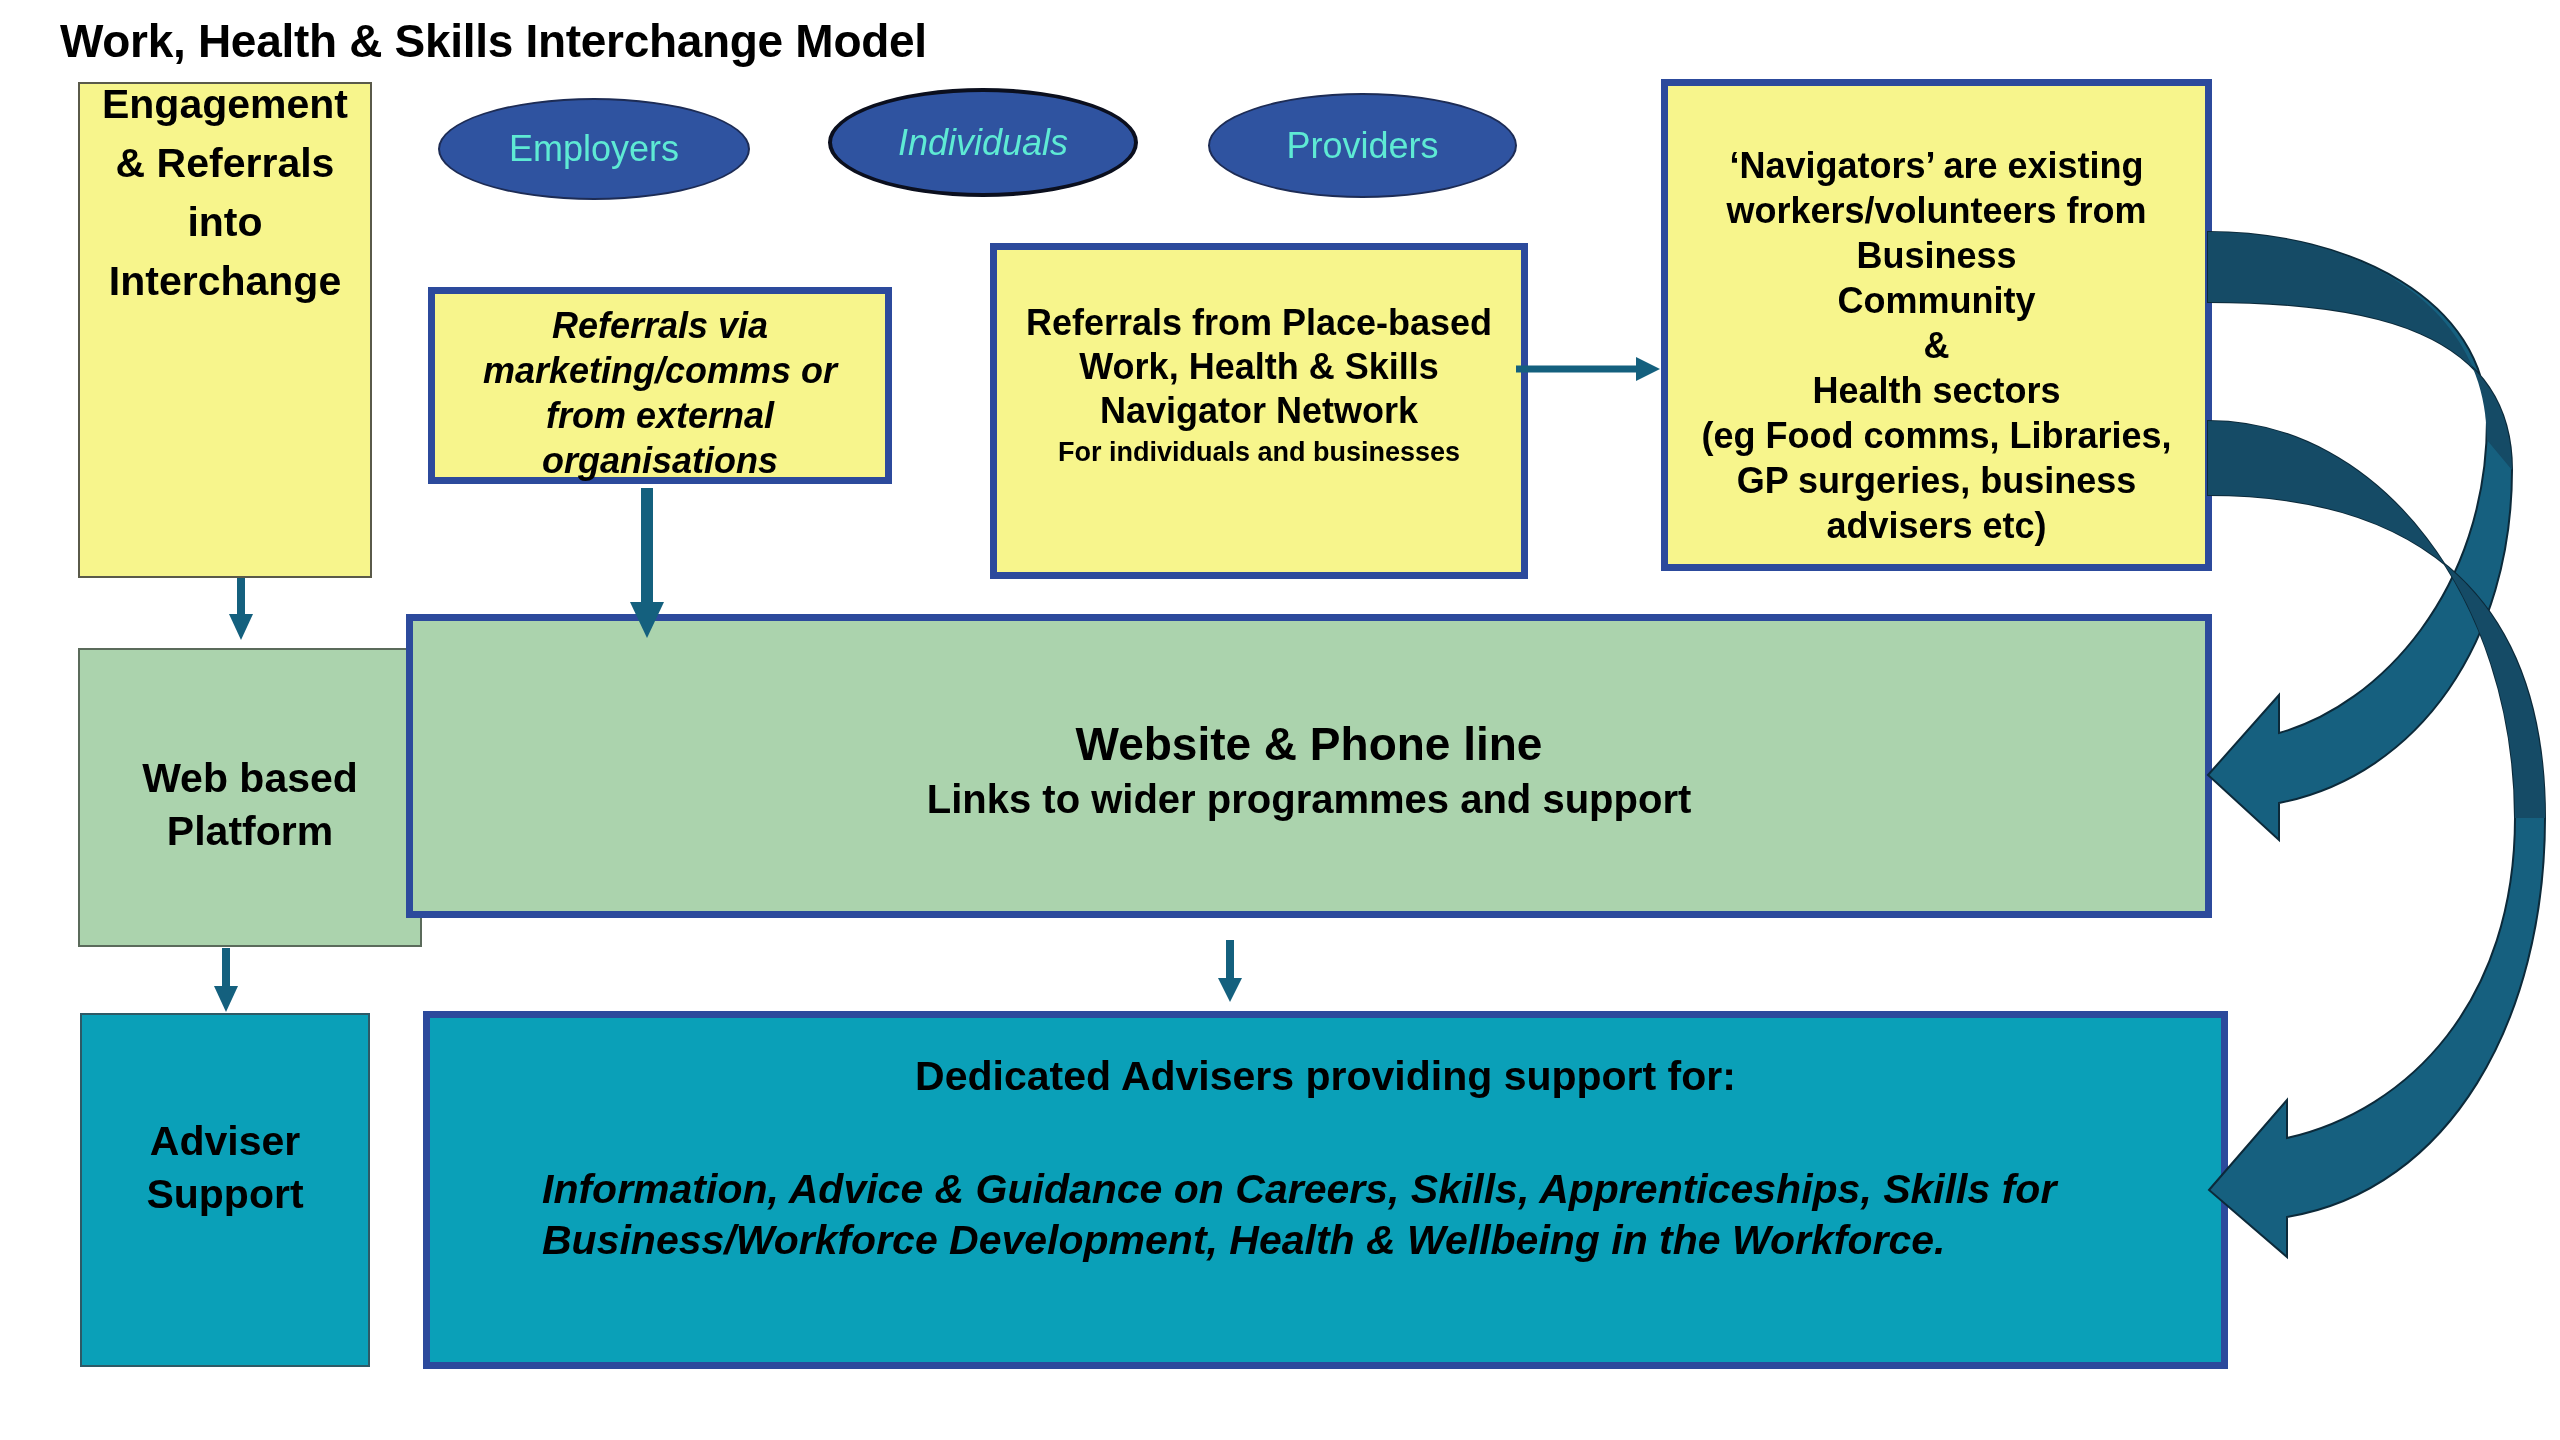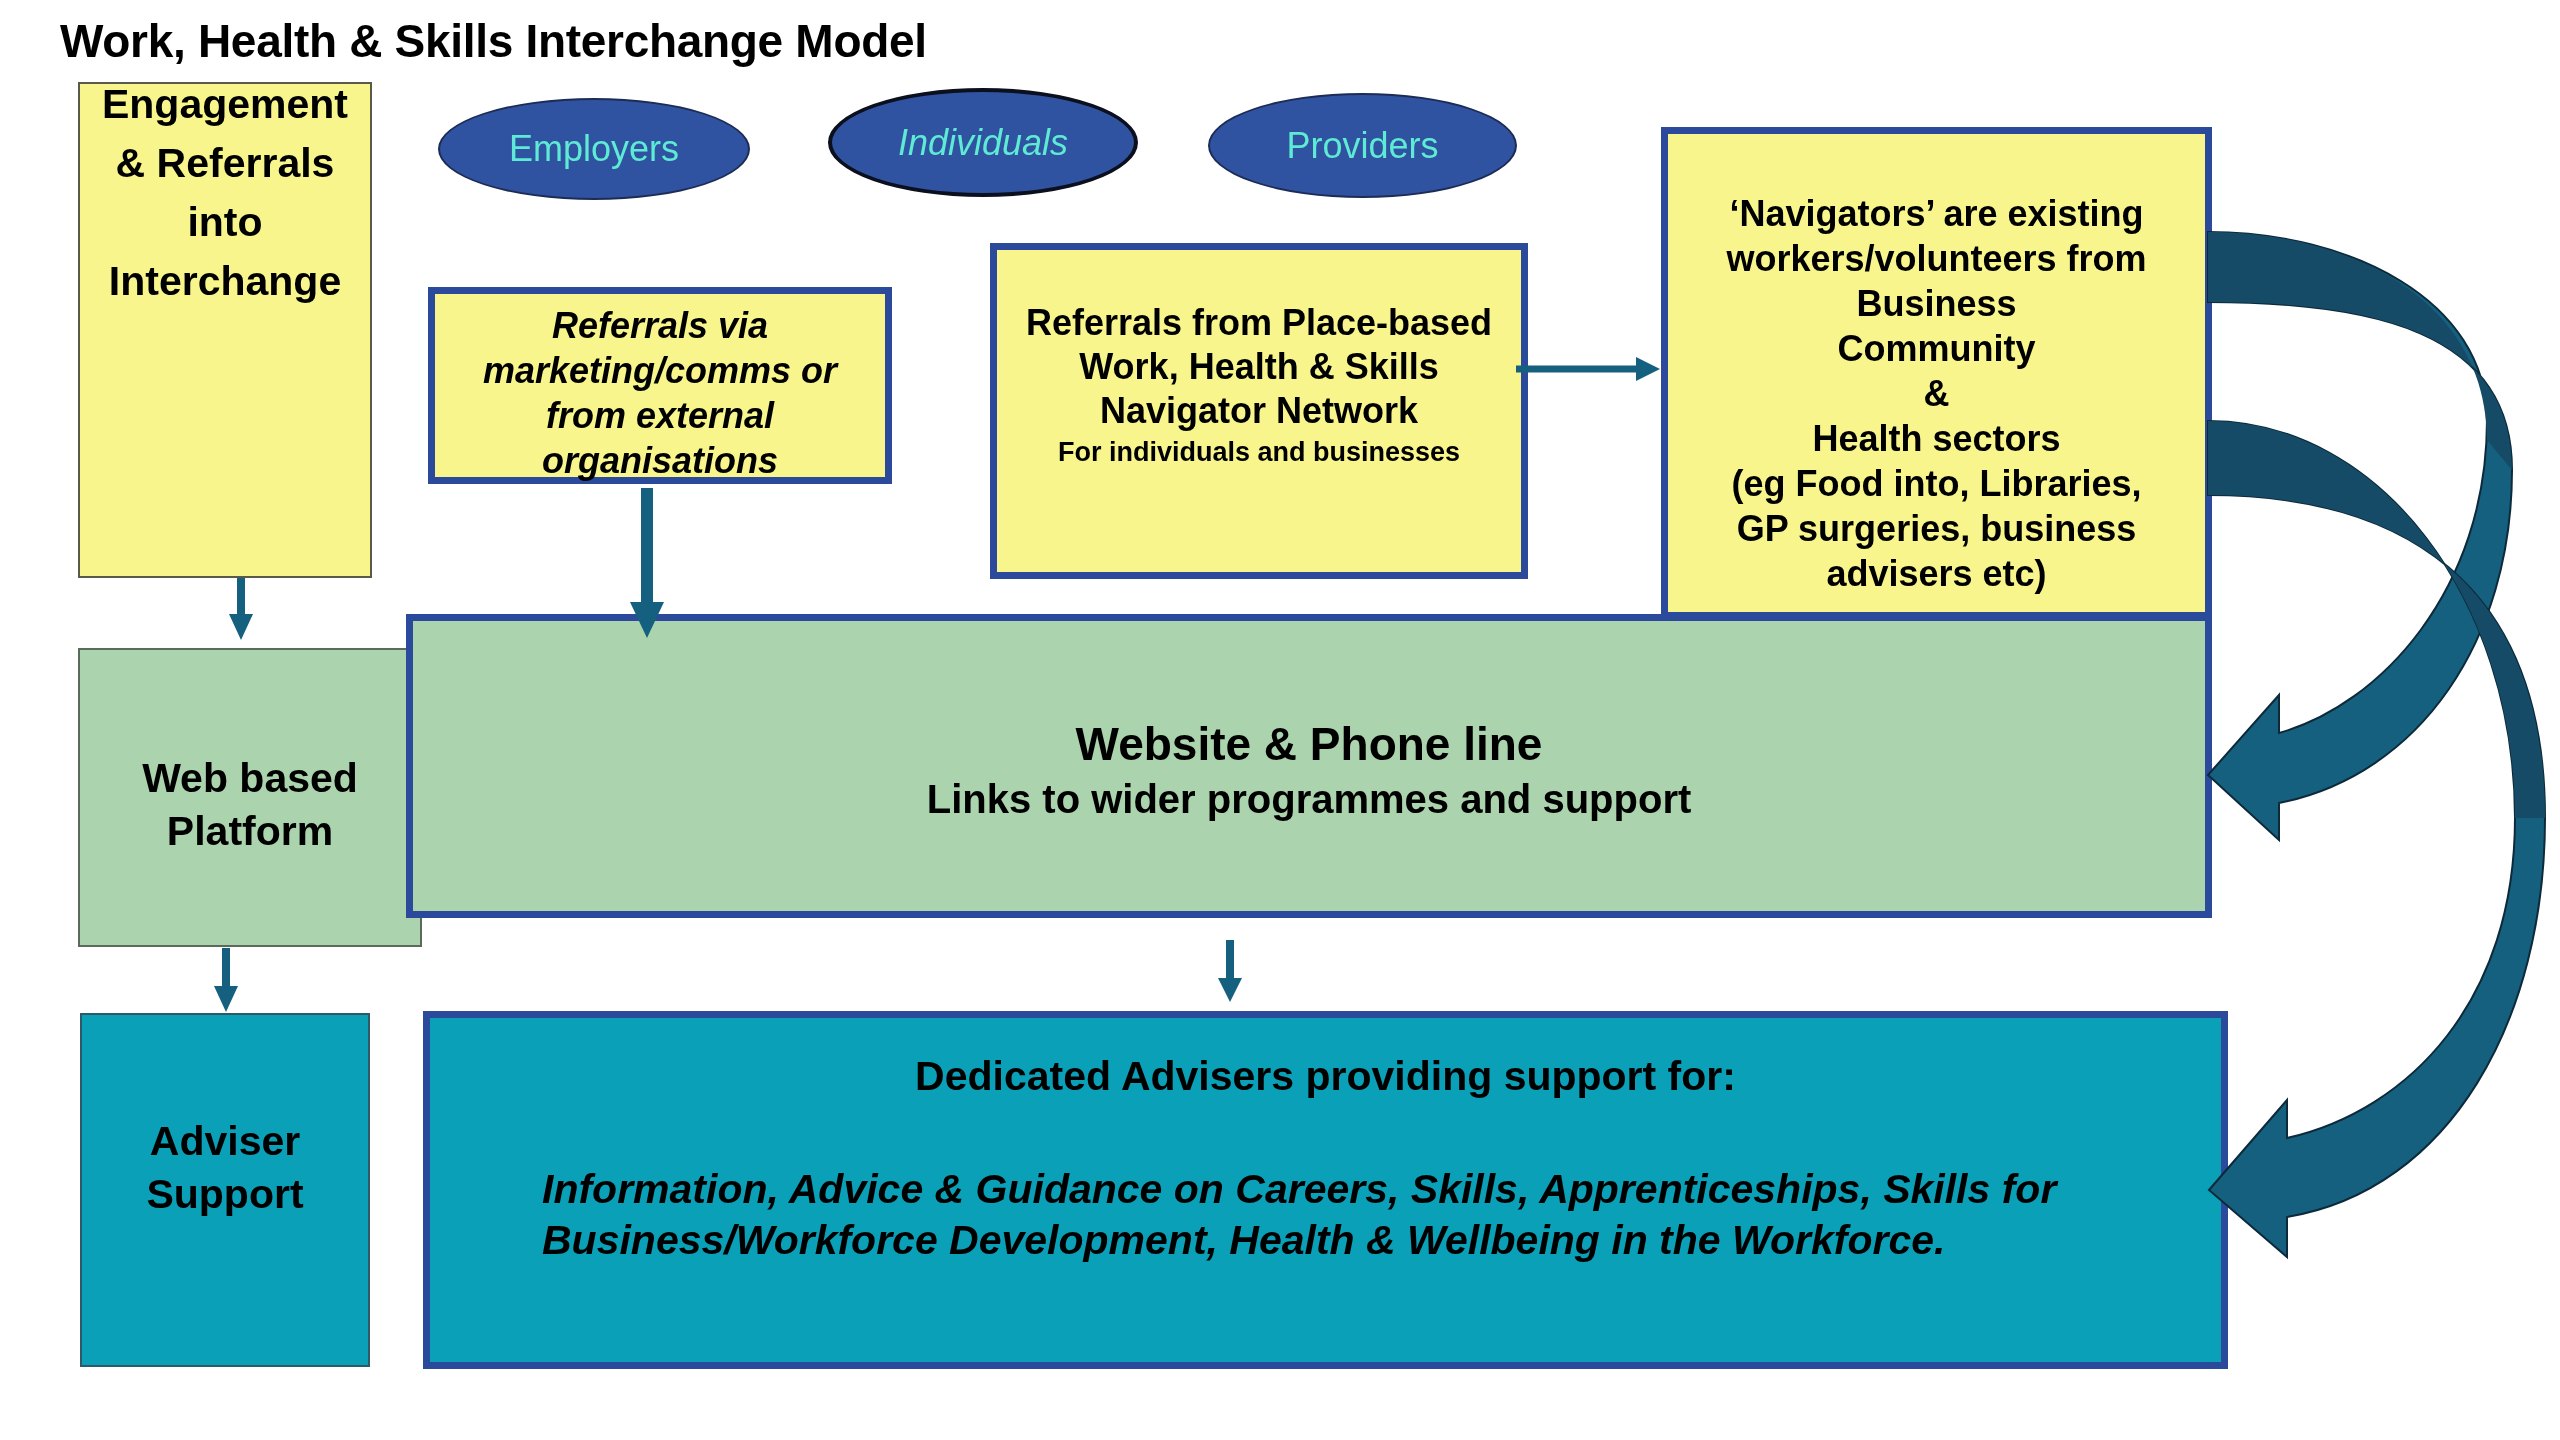--- a/index.html
+++ b/index.html
@@ -21,21 +21,21 @@
   .sm { font-size: 27px; }
   .it { font-style: italic; }
 
   #engagement { left: 78px; top: 82px; width: 294px; height: 496px; }
   #engagement .line { margin-bottom: 18px; }
   #referrals-via { left: 428px; top: 287px; width: 464px; height: 197px; padding-top: 14px; }
   #referrals-via .line { margin-bottom: 9px; }
   #place-based { left: 990px; top: 243px; width: 538px; height: 336px; padding-top: 55px; }
   #place-based .line { margin-bottom: 8px; }
   #place-based .sm { margin-top: 2px; }
-  #navigators { left: 1661px; top: 79px; width: 551px; height: 492px; padding-top: 62px; margin-top: 48px; }
+  #navigators { left: 1661px; top: 79px; width: 551px; height: 492px; padding-top: 62px; }
   #navigators .line { margin-bottom: 9px; }
   #web-platform { left: 78px; top: 648px; width: 344px; height: 299px; padding-top: 108px; }
   #web-platform .line { margin-bottom: 12px; }
   #website { left: 406px; top: 614px; width: 1806px; height: 304px; padding-top: 100px; }
   #website .h { font-size: 46px; margin-bottom: 12px; }
   #website .s { font-size: 40px; }
   #adviser-support { left: 80px; top: 1013px; width: 290px; height: 354px; padding-top: 106px; }
   #adviser-support .line { margin-bottom: 12px; }
   #advisers { left: 423px; top: 1011px; width: 1805px; height: 358px; padding-top: 38px; align-items: flex-start; text-align: left; }
   #advisers .h { font-size: 41px; align-self: center; margin-left: 0; }
@@ -96,21 +96,21 @@
   <div class="line sm">For individuals and businesses</div>
 </div>
 
 <div id="navigators" class="abs box yellow blue-border">
   <div class="line md">‘Navigators’ are existing</div>
   <div class="line md">workers/volunteers from</div>
   <div class="line md">Business</div>
   <div class="line md">Community</div>
   <div class="line md">&amp;</div>
   <div class="line md">Health sectors</div>
-  <div class="line md">(eg Food into, Libraries,</div>
+  <div class="line md">(eg Food comms, Libraries,</div>
   <div class="line md">GP surgeries, business</div>
   <div class="line md">advisers etc)</div>
 </div>
 
 <div id="website" class="abs box green blue-border">
   <div class="line h">Website &amp; Phone line</div>
   <div class="line s">Links to wider programmes and support</div>
 </div>
 
 <div id="advisers" class="abs box teal blue-border">

